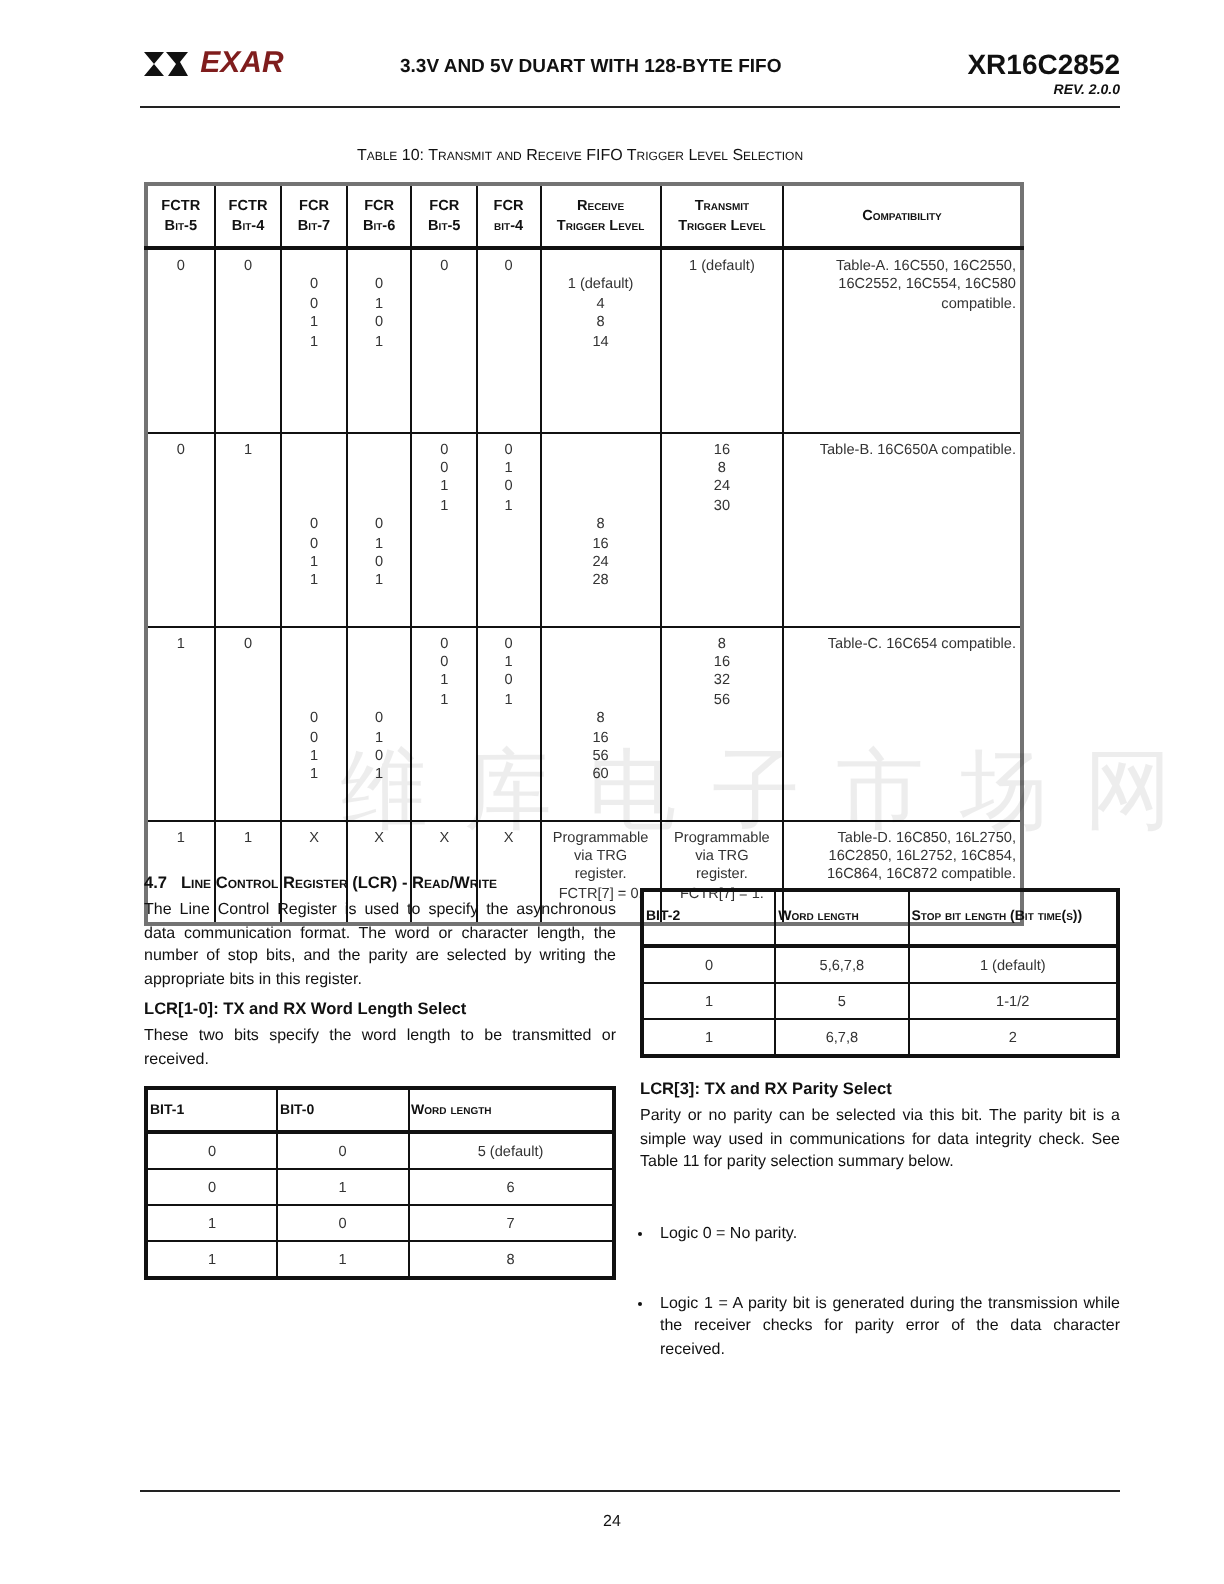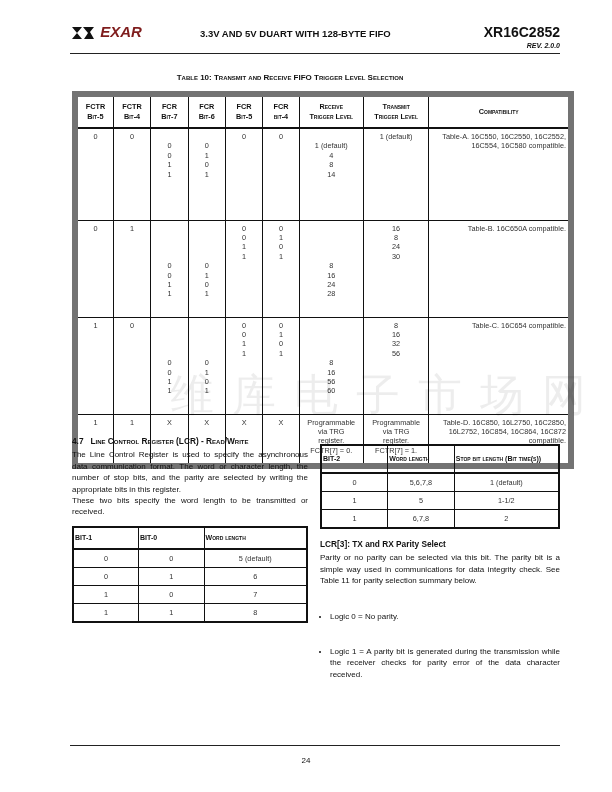--- a/index.html
+++ b/index.html
@@ -4,24 +4,24 @@
 <style>
   html,body{margin:0;padding:0;background:#fff;}
   body{width:612px;height:792px;position:relative;overflow:hidden;font-family:"Liberation Sans",sans-serif;color:#111;}
   .abs{position:absolute;}
   .logo{left:70px;top:23px;font-weight:bold;font-size:15px;letter-spacing:0px;font-style:italic;color:#7f1d1d;}
   .logo svg{vertical-align:-2px;}
   .hdr-title{left:200px;top:28px;font-weight:bold;font-size:9.5px;}
   .hdr-part{right:52px;top:24px;font-weight:bold;font-size:14px;text-align:right;}
   .hdr-rev{right:52px;top:42px;font-weight:bold;font-style:italic;font-size:7px;text-align:right;}
   .hdr-rule{left:70px;top:53px;width:490px;height:1px;background:#222;}
-  .tbl-caption{left:0;width:580px;top:73px;text-align:center;font-weight:bold;font-size:8px;}
+  .tbl-caption{left:0;width:580px;top:73px;text-align:center;font-weight:normal;font-size:8px;}
   .sc{font-variant:small-caps;}
   table{border-collapse:collapse;font-size:7.3px;}
-  table.main{position:absolute;left:72px;top:91px;width:502px;border:6px solid #737373;}
+  table.main{position:absolute;left:72px;top:91px;width:440px;border:2px solid #737373;}
   table.main th{border:1px solid #111;border-bottom:2px solid #111;font-weight:bold;font-size:7.3px;height:30px;padding:0 1px;text-align:center;font-variant:small-caps;line-height:10px;}
   table.main td{border:1px solid #111;vertical-align:top;text-align:center;padding:3px 2px 2px 2px;line-height:9.4px;white-space:pre;color:#333;}
   table.main td.compat{text-align:right;white-space:normal;padding-left:4px;}
   .watermark{left:170px;top:366px;font-size:44px;color:rgba(0,0,0,0.07);letter-spacing:18px;font-family:"DejaVu Serif",serif;}
   .left-col{left:72px;top:436px;width:236px;font-size:8px;line-height:11.4px;text-align:justify;}
   .right-col{left:320px;top:436px;width:240px;font-size:8px;line-height:11.4px;text-align:justify;}
   .sec-head{font-weight:bold;font-size:8.3px;margin-bottom:2px;}
   .sub-head{font-weight:bold;font-size:8.3px;margin:4px 0 2px 0;}
   p{margin:0;}
   table.small{border:2px solid #111;width:100%;margin-top:8px;}
@@ -201,20 +201,21 @@
 </table>
 
 <div class="abs watermark">维库电子市场网</div>
 
 <div class="abs left-col">
   <div class="sec-head">
     <span>4.7</span>&nbsp;&nbsp;
     <span class="sc">Line Control Register (LCR) - Read/Write</span>
   </div>
   <p>The Line Control Register is used to specify the asynchronous data communication format. The word or character length, the number of stop bits, and the parity are selected by writing the appropriate bits in this register.</p>
+  <div class="sub-head">LCR[1-0]: TX and RX Word Length Select</div>
   <p>These two bits specify the word length to be transmitted or received.</p>
   <table class="small">
     <colgroup>
         <col style="width:28%">
         <col style="width:28%">
         <col style="width:44%">
       </colgroup>
     <tbody>
         <tr>
       <th>BIT-1</th>

